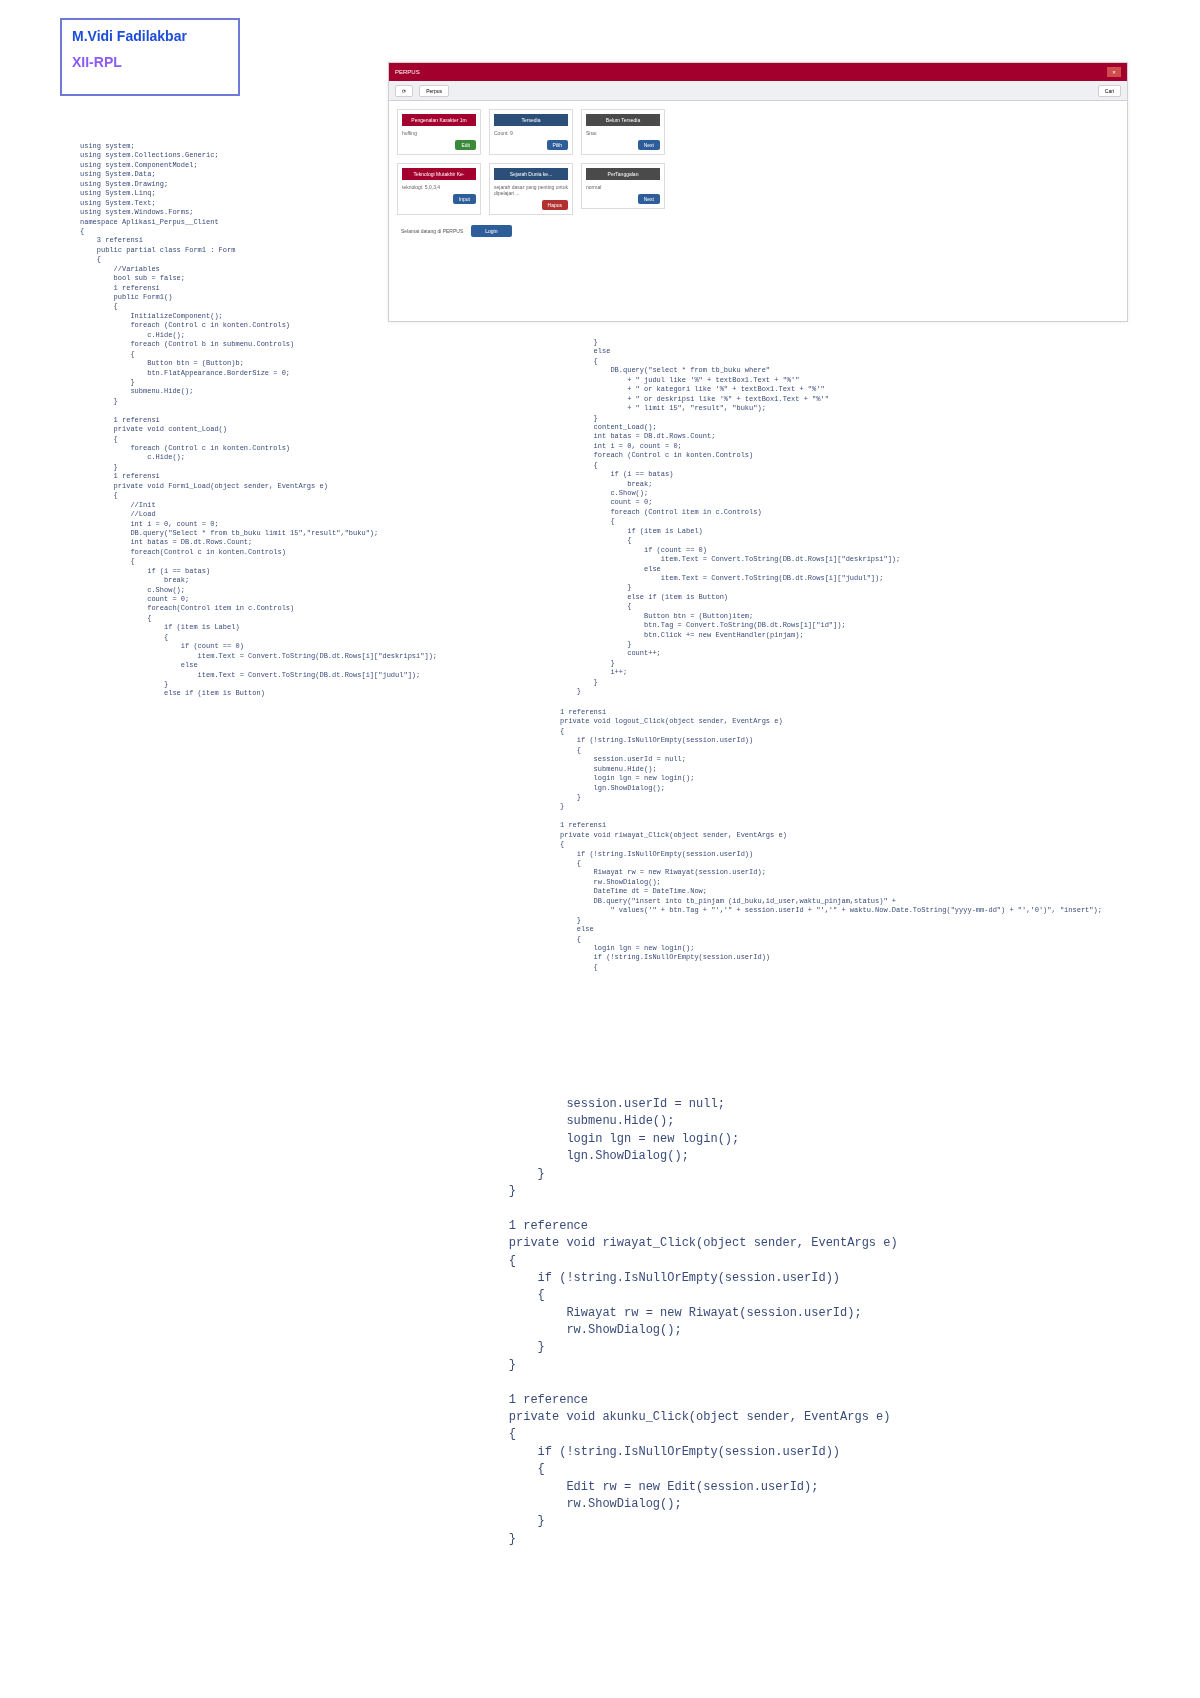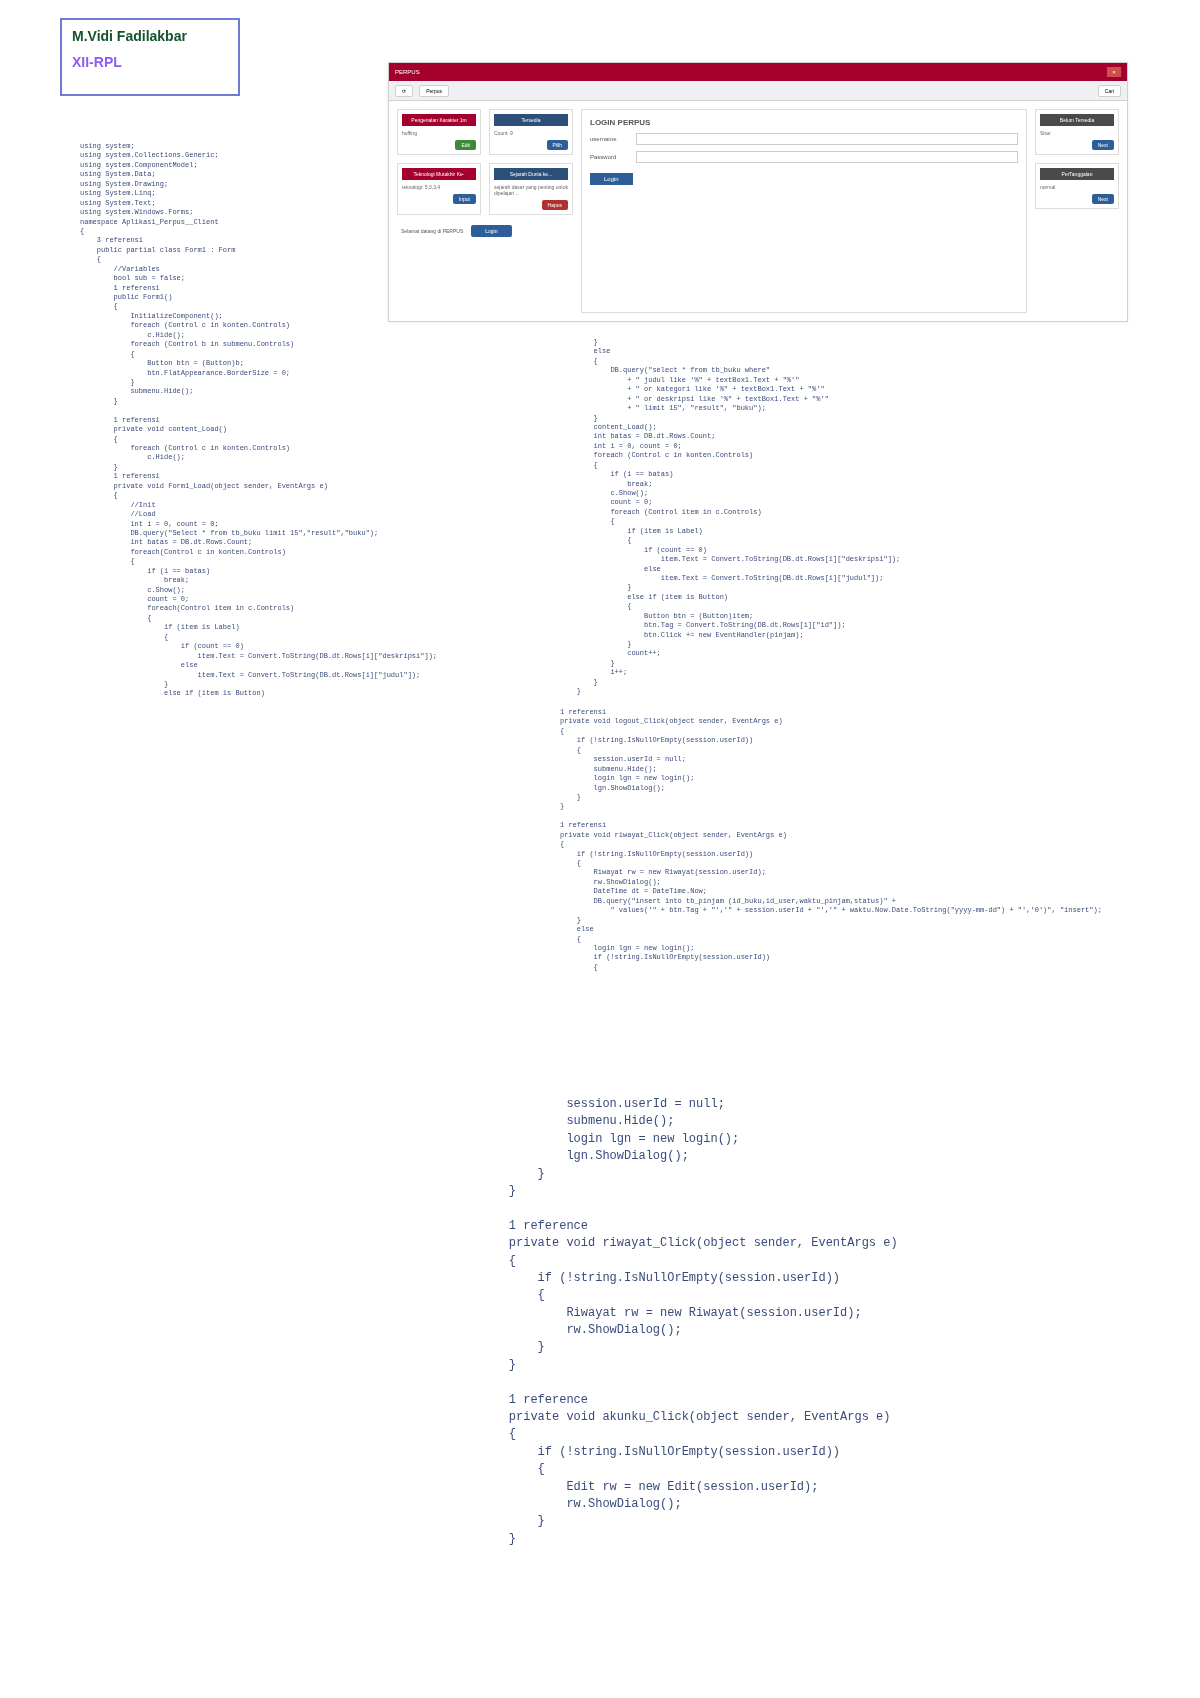--- a/index.html
+++ b/index.html
@@ -16,21 +16,21 @@
   .header-box {
     position: absolute;
     left: 60px;
     top: 18px;
     width: 180px;
     height: 78px;
     border: 2px solid #6e7ad6;
     padding: 8px 10px;
   }
   .header-title {
-    color: #14532d;
+    color: #1d4ed8;
     font-size: 14px;
     font-weight: 600;
     margin-bottom: 10px;
   }
   .header-sub {
     color: #8b5cf6;
     font-size: 14px;
     font-weight: 600;
   }
   
@@ -215,32 +215,20 @@
           <div class="plabel">sejarah dasar yang penting untuk dipelajari ...</div>
           <button class="micro-btn red">Hapus</button>
         </div>
       </div>
       <div class="status-row">
         <span>Selamat datang di PERPUS</span>
         <span class="pill">Login</span>
       </div>
     </div>
 
-    <div class="login-panel">
-      <div class="login-title">LOGIN PERPUS</div>
-      <div class="login-row">
-        <span class="lbl">username</span>
-        <input type="text" style="">
-      </div>
-      <div class="login-row">
-        <span class="lbl">Password</span>
-        <input type="password" style="">
-      </div>
-      <button class="login-btn">Login</button>
-    </div>
 
     <div class="side-panels">
       <div class="panel">
         <div class="phead dark">Belum Tersedia</div>
         <div class="plabel">Sisa:</div>
         <button class="micro-btn blue">Next</button>
       </div>
       <div class="panel">
         <div class="phead dark">PerTanggalan</div>
         <div class="plabel">normal</div>

